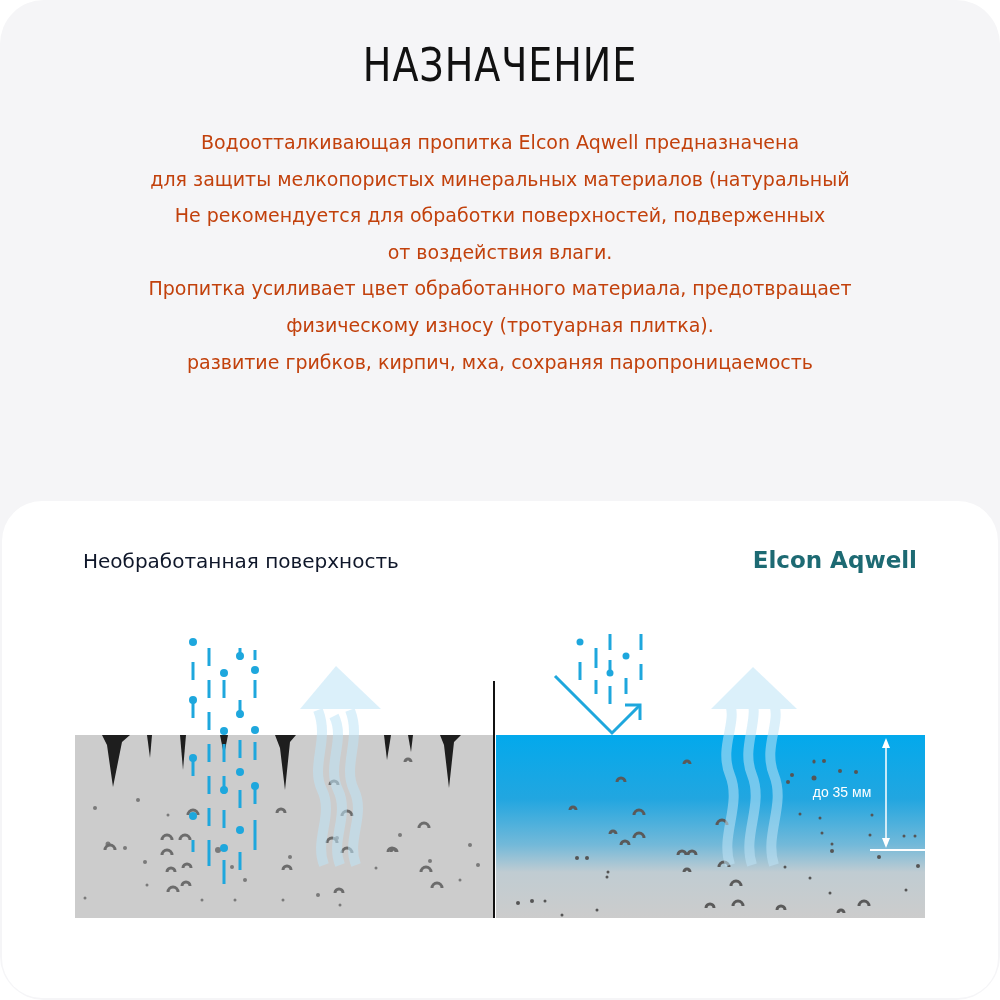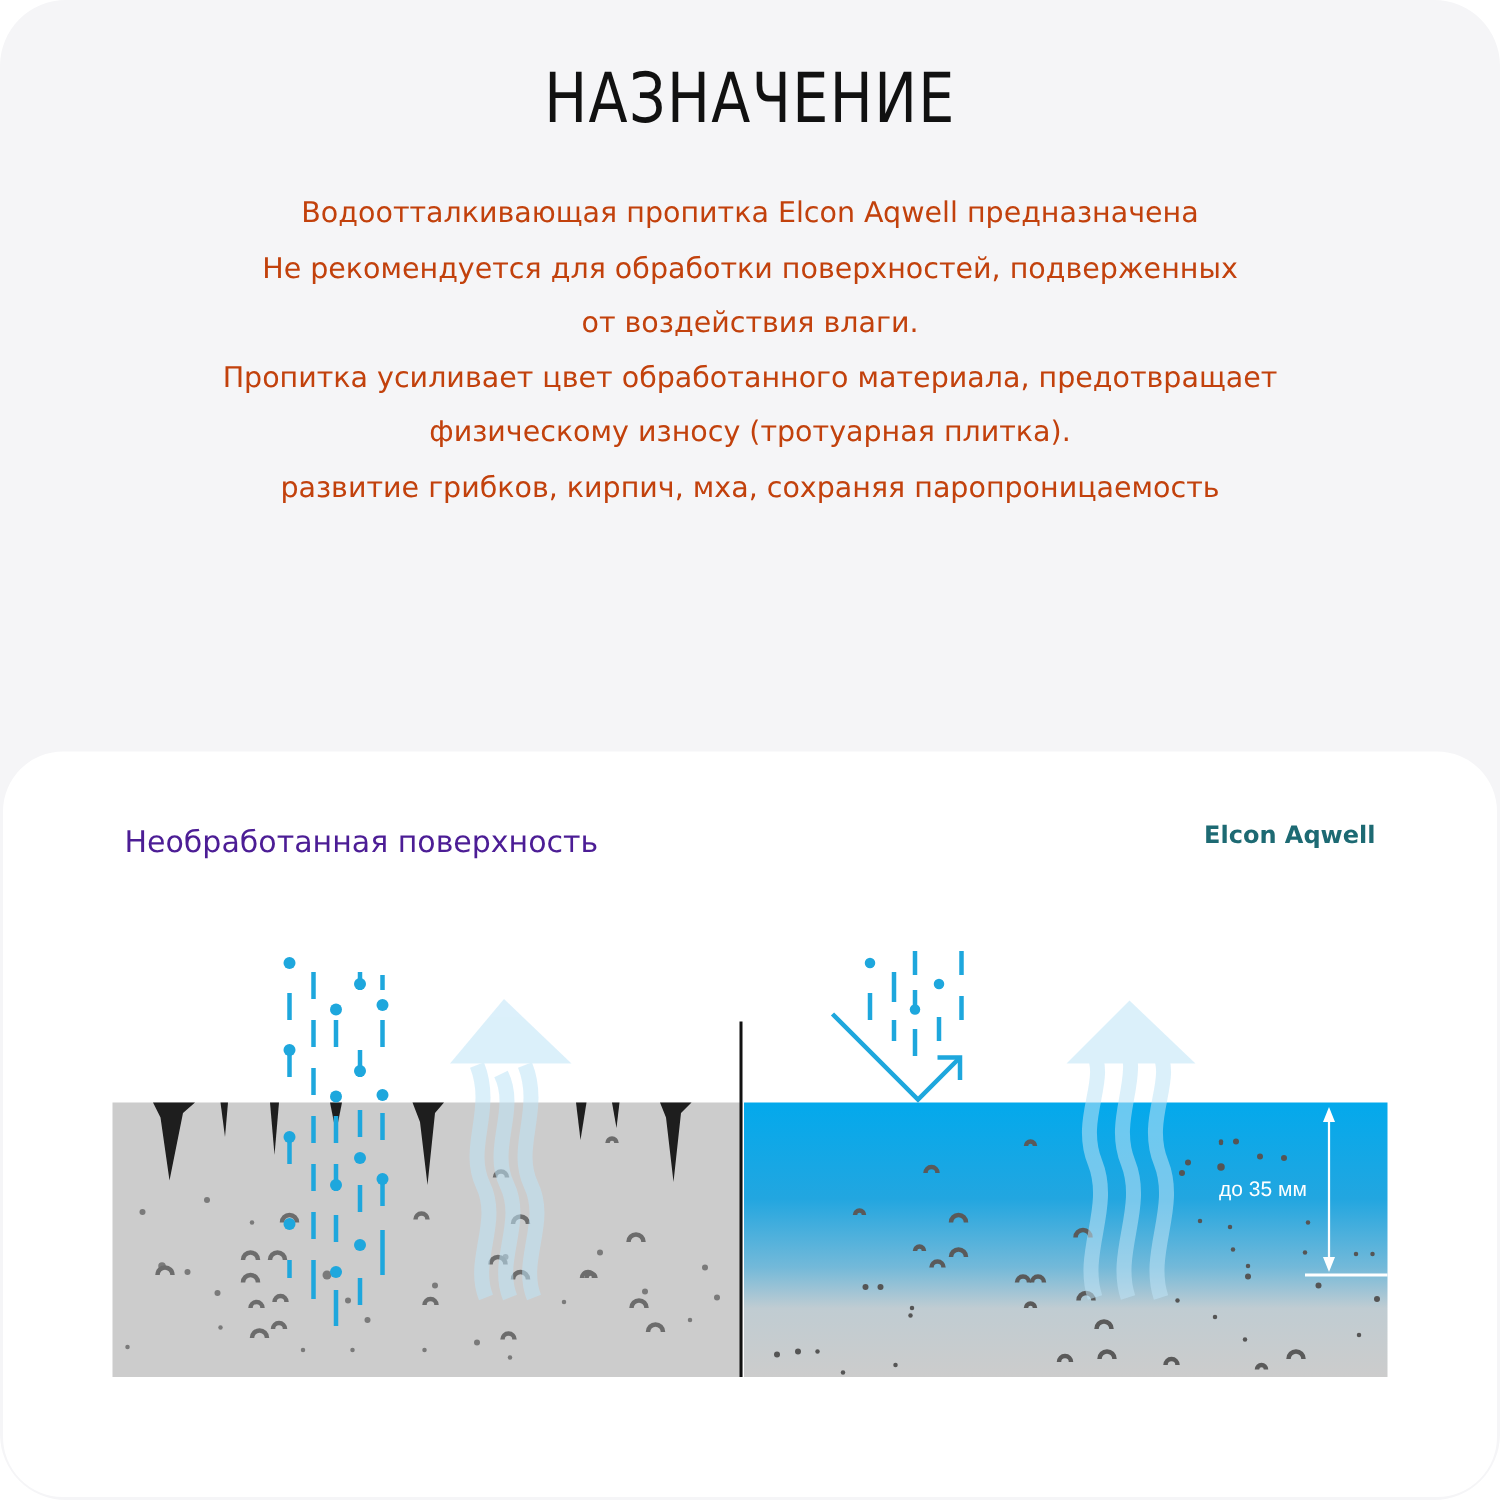--- a/index.html
+++ b/index.html
@@ -2,33 +2,34 @@
 <html><head>
 <meta charset="utf-8">
 <style>
   html,body{margin:0;padding:0;background:#ffffff;}
   body{width:1000px;height:1000px;position:relative;overflow:hidden;font-family:"DejaVu Sans","Liberation Sans",sans-serif;}
   .top-panel{position:absolute;left:0;top:0;width:1000px;height:1000px;background:#f5f5f7;border-radius:44px;}
   .title{position:absolute;left:0;top:38px;width:1000px;text-align:center;font-size:46px;letter-spacing:1px;color:#111;font-weight:400;transform:scaleX(0.92);font-family:"DejaVu Sans Condensed","DejaVu Sans",sans-serif;}
   .desc{position:absolute;left:40px;top:124px;width:920px;text-align:center;font-size:19px;line-height:36.6px;color:#c2410c;}
   .desc div{white-space:nowrap;}
   .card{position:absolute;left:2px;top:501px;width:996px;height:497px;background:#ffffff;border-radius:40px;}
-  .label-left{position:absolute;left:83px;top:549px;font-size:20px;color:#4c1d95;}
-  .label-right{position:absolute;right:83px;top:547px;font-size:16px;color:#1d6a73;font-weight:bold;text-align:center;}
+  .label-left{position:absolute;left:83px;top:549px;font-size:20px;color:#0f172a;}
+  .label-right{position:absolute;right:83px;top:547px;font-size:23px;color:#1d6a73;font-weight:bold;text-align:center;}
   svg.diagram{position:absolute;left:0;top:0;}
 </style>
 </head>
 <body>
 
 <div class="top-panel"></div>
 
 <div class="title">НАЗНАЧЕНИЕ</div>
 
 <div class="desc">
   <div>Водоотталкивающая пропитка Elcon Aqwell предназначена</div>
+  <div>для защиты мелкопористых минеральных материалов (натуральный</div>
   <div>Не рекомендуется для обработки поверхностей, подверженных</div>
   <div>от воздействия влаги.</div>
   <div>Пропитка усиливает цвет обработанного материала, предотвращает</div>
   <div>физическому износу (тротуарная плитка).</div>
   <div>развитие грибков, кирпич, мха, сохраняя паропроницаемость</div>
 </div>
 
 <div class="card"></div>
 
 <div class="label-left">Необработанная поверхность</div>

